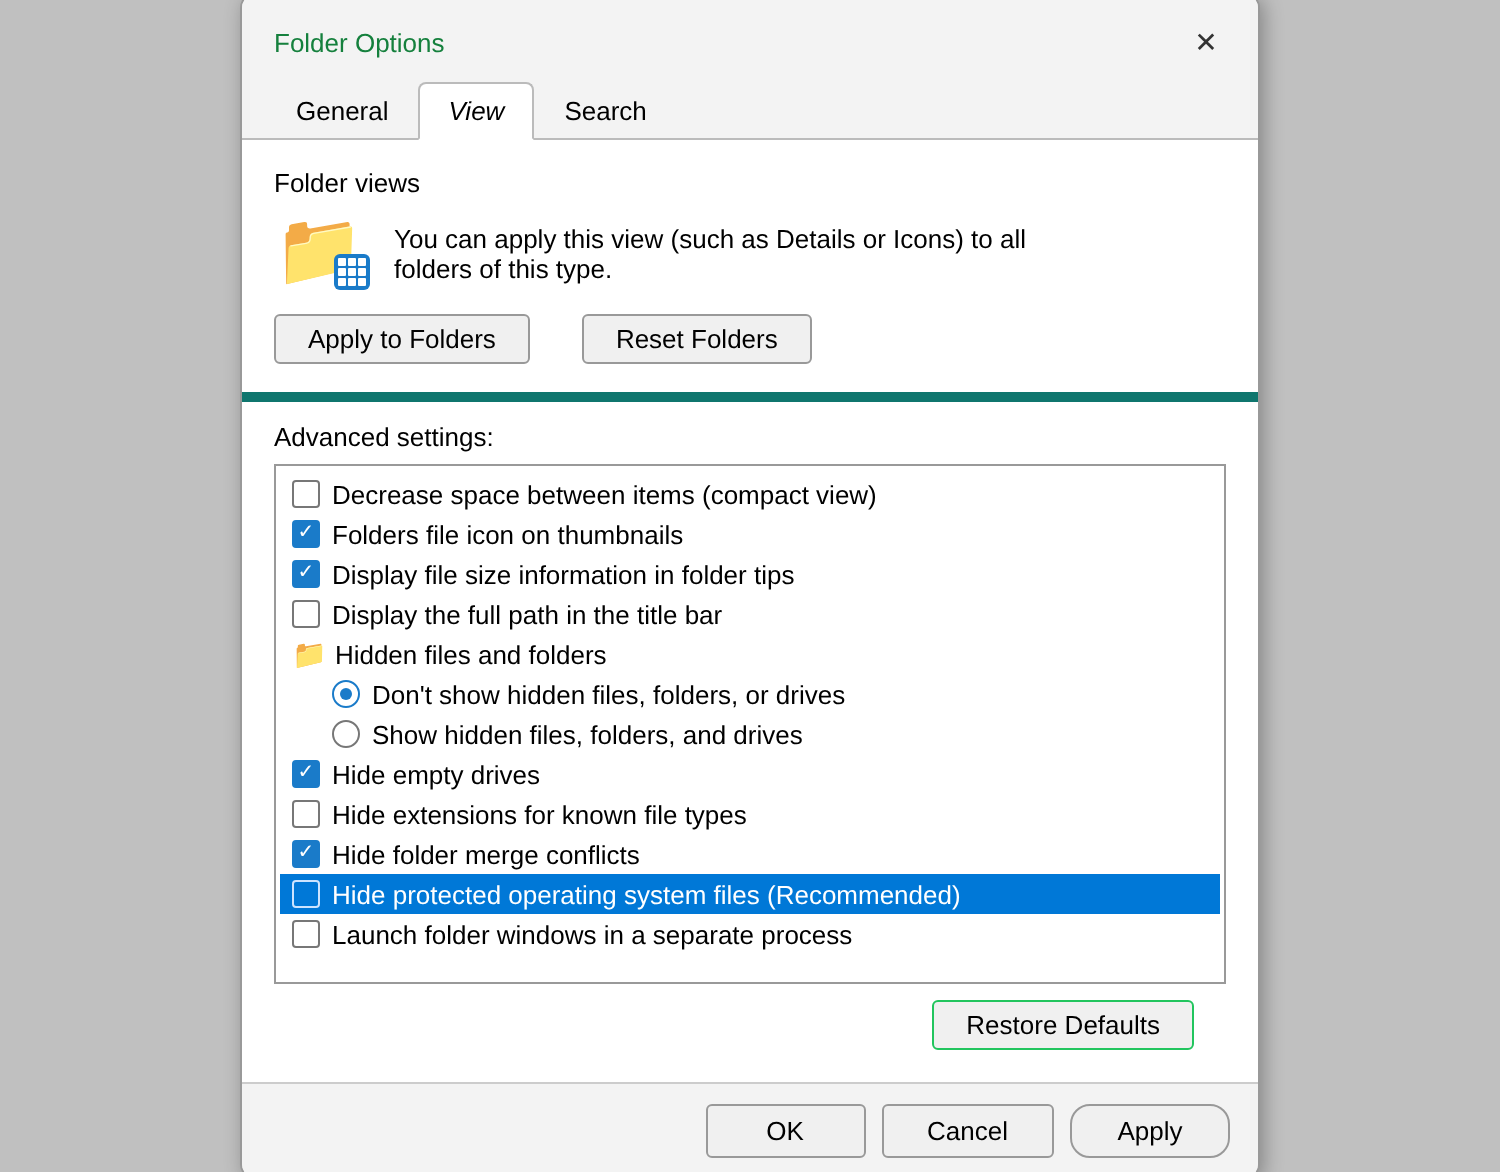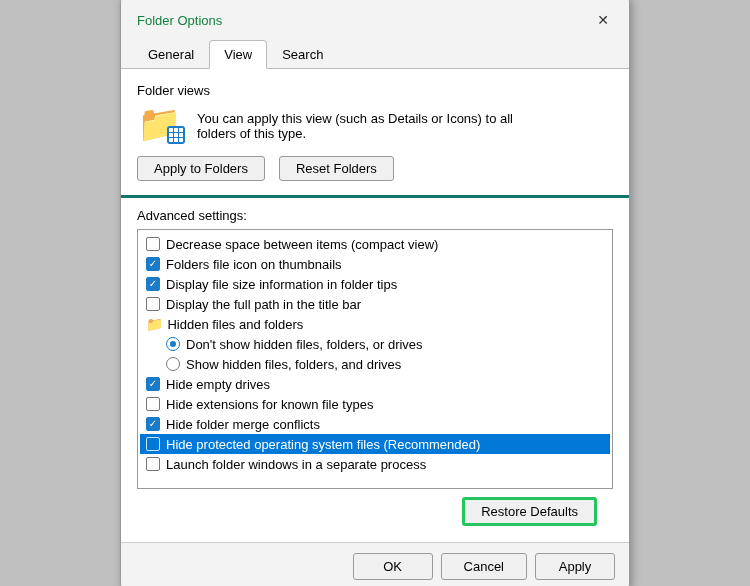--- a/index.html
+++ b/index.html
@@ -62,28 +62,29 @@
       border-bottom: none;
       margin-bottom: -1px;
       background: transparent;
       color: #000;
     }
     .tab.active {
       background: #fff;
       border: 1px solid #bbb;
       border-bottom: 1px solid #fff;
       border-radius: 4px 4px 0 0;
+      font-style: italic;
     }
     .content {
       background: #fff;
       padding: 0;
     }
     .folder-views-section {
       padding: 14px 16px 14px 16px;
-      border-bottom: 3px solid #0f766e;
+      border-bottom: 5px solid #0f766e;
     }
     .section-title {
       font-size: 13px;
       color: #000;
       margin-bottom: 8px;
     }
     .folder-views-row {
       display: flex;
       align-items: center;
       gap: 12px;
@@ -112,21 +113,21 @@
       grid-template-rows: 1fr 1fr 1fr;
       gap: 1px;
       padding: 2px;
     }
     .grid-cell {
       background: #fff;
       border-radius: 0.5px;
     }
     .folder-views-buttons {
       display: flex;
-      gap: 14px;
+      gap: 26px;
       margin-top: 10px;
     }
     .btn-std {
       padding: 4px 16px;
       font-size: 13px;
       background: #f0f0f0;
       border: 1px solid #999;
       border-radius: 3px;
       cursor: pointer;
       min-width: 110px;
@@ -218,21 +219,21 @@
     .bottom-restore {
       display: flex;
       justify-content: flex-end;
       padding: 8px 16px 6px 16px;
       background: #fff;
     }
     .btn-restore {
       padding: 4px 16px;
       font-size: 13px;
       background: #f0f0f0;
-      border: 3px solid #22c55e;
+      border: 1px solid #22c55e;
       border-radius: 3px;
       cursor: pointer;
     }
     .dialog-footer {
       background: #f3f3f3;
       border-top: 1px solid #ccc;
       display: flex;
       justify-content: flex-end;
       gap: 8px;
       padding: 10px 14px;
@@ -241,20 +242,21 @@
       padding: 5px 22px;
       font-size: 13px;
       background: #f0f0f0;
       border: 1px solid #999;
       border-radius: 3px;
       cursor: pointer;
       min-width: 80px;
     }
     .btn-footer.default-btn {
       background: #f0f0f0;
+      border-radius: 10px;
     }
     
     .settings-list-wrap::-webkit-scrollbar { width: 10px; }
     .settings-list-wrap::-webkit-scrollbar-track { background: #f0f0f0; }
     .settings-list-wrap::-webkit-scrollbar-thumb { background: #bbb; border-radius: 2px; }
   </style>
 </head>
 <body>
 
 <div class="dialog">

